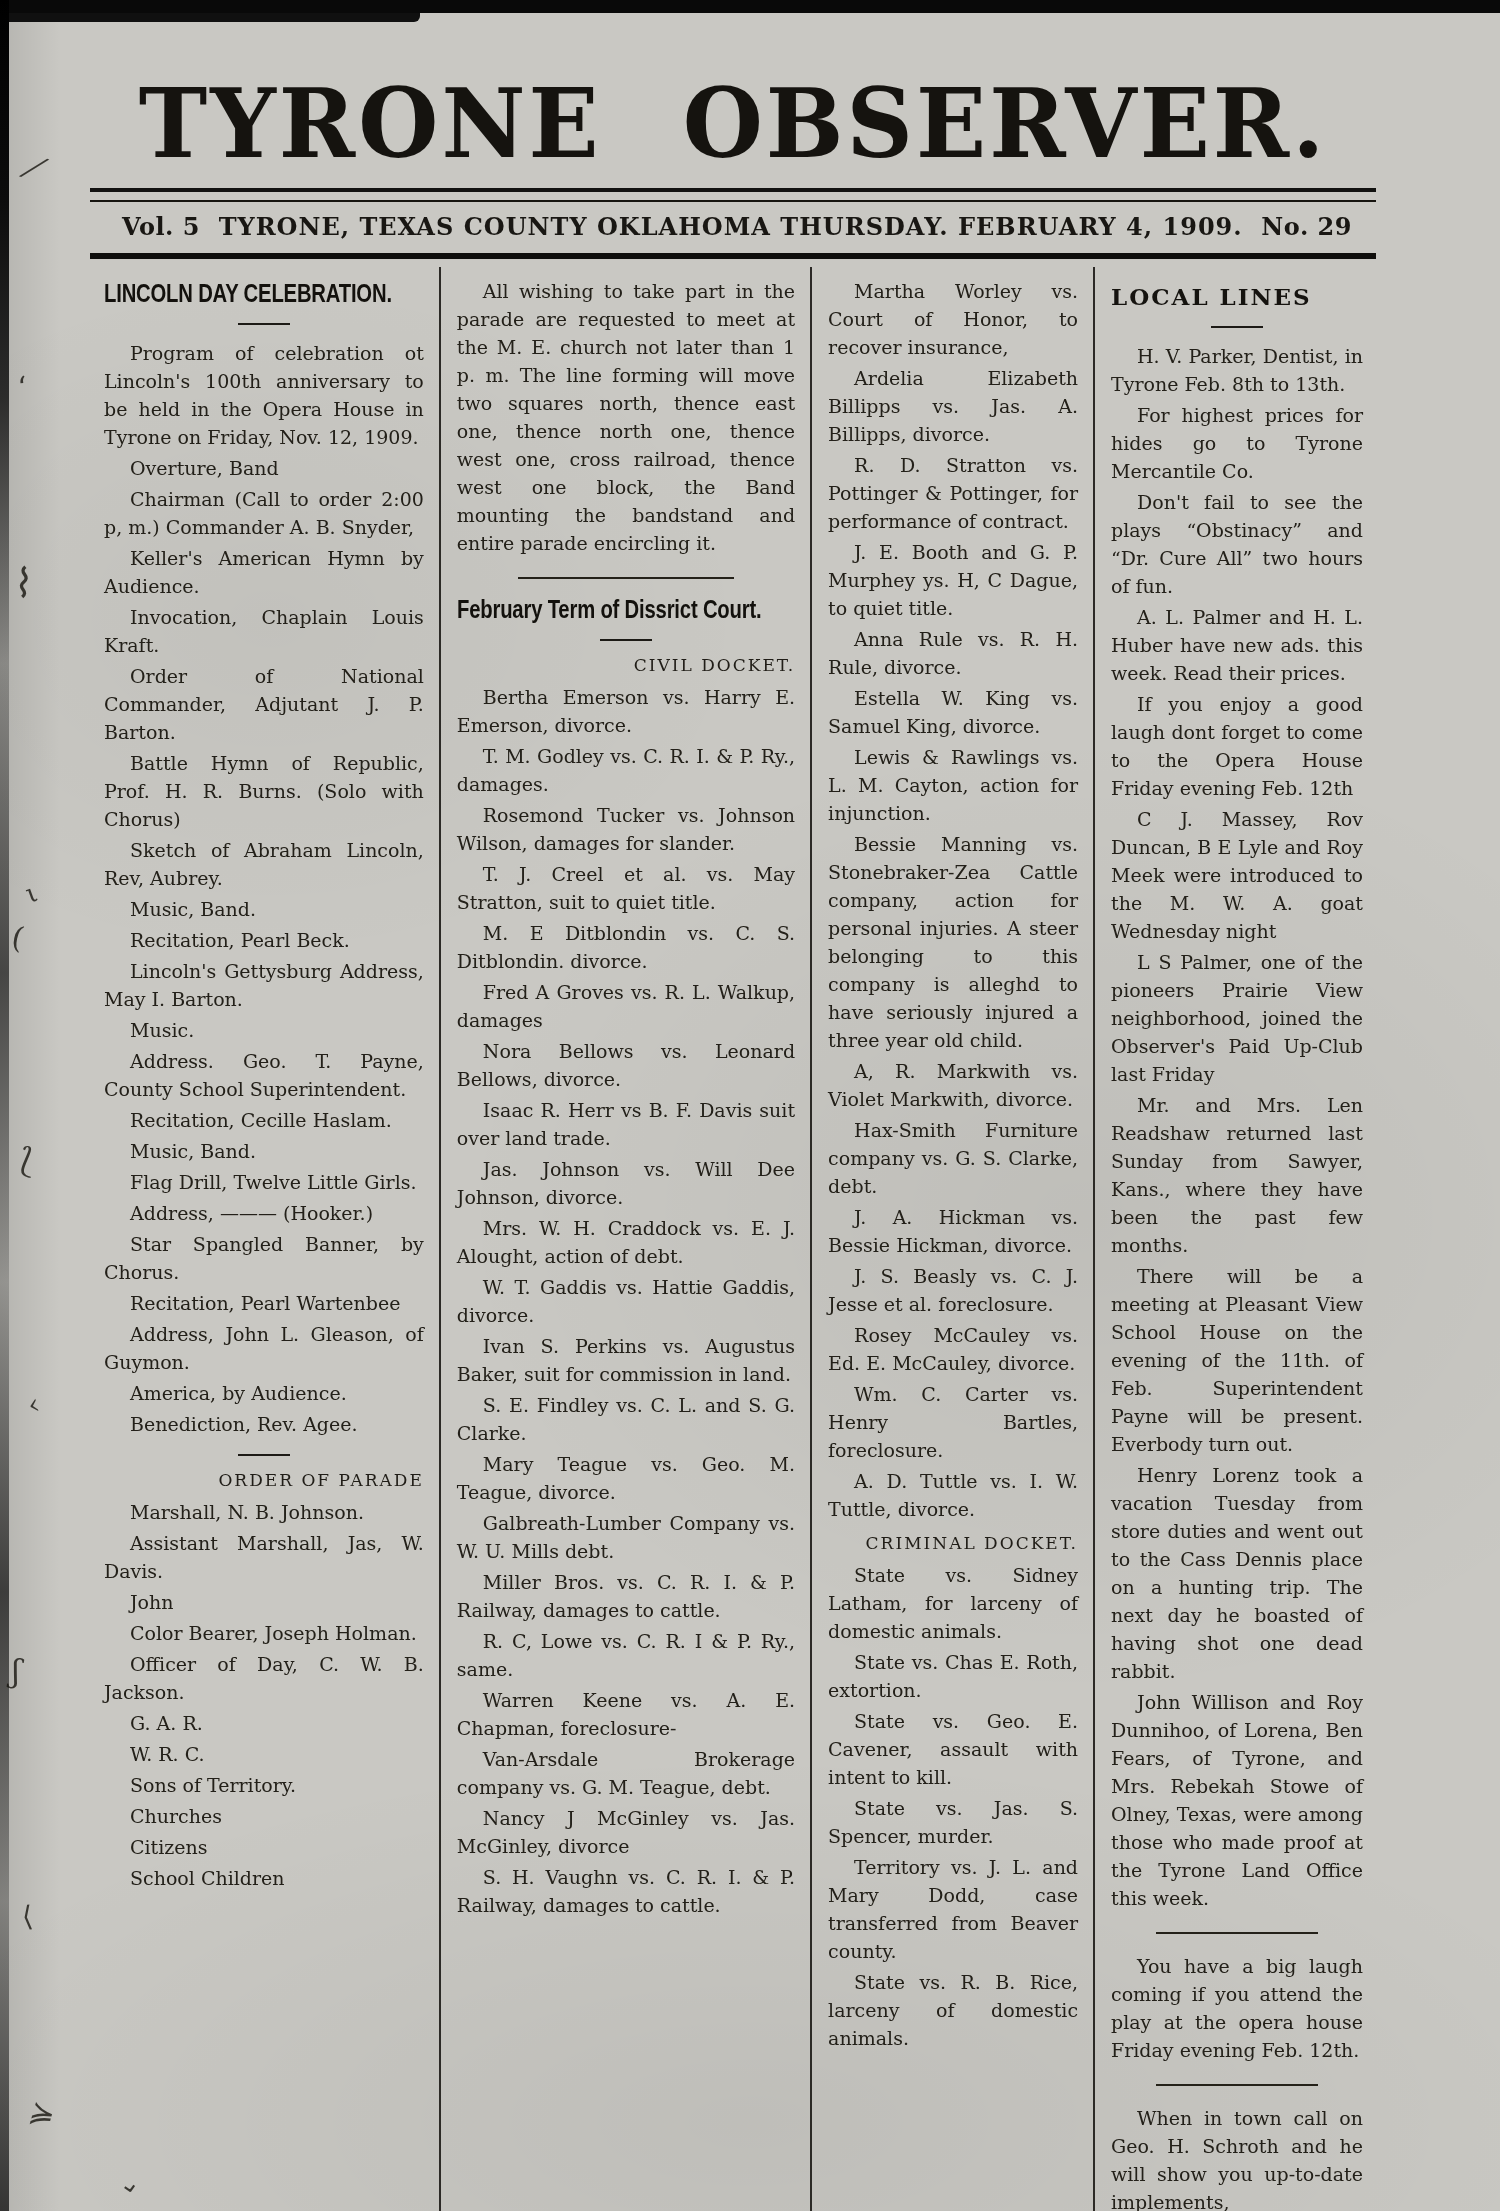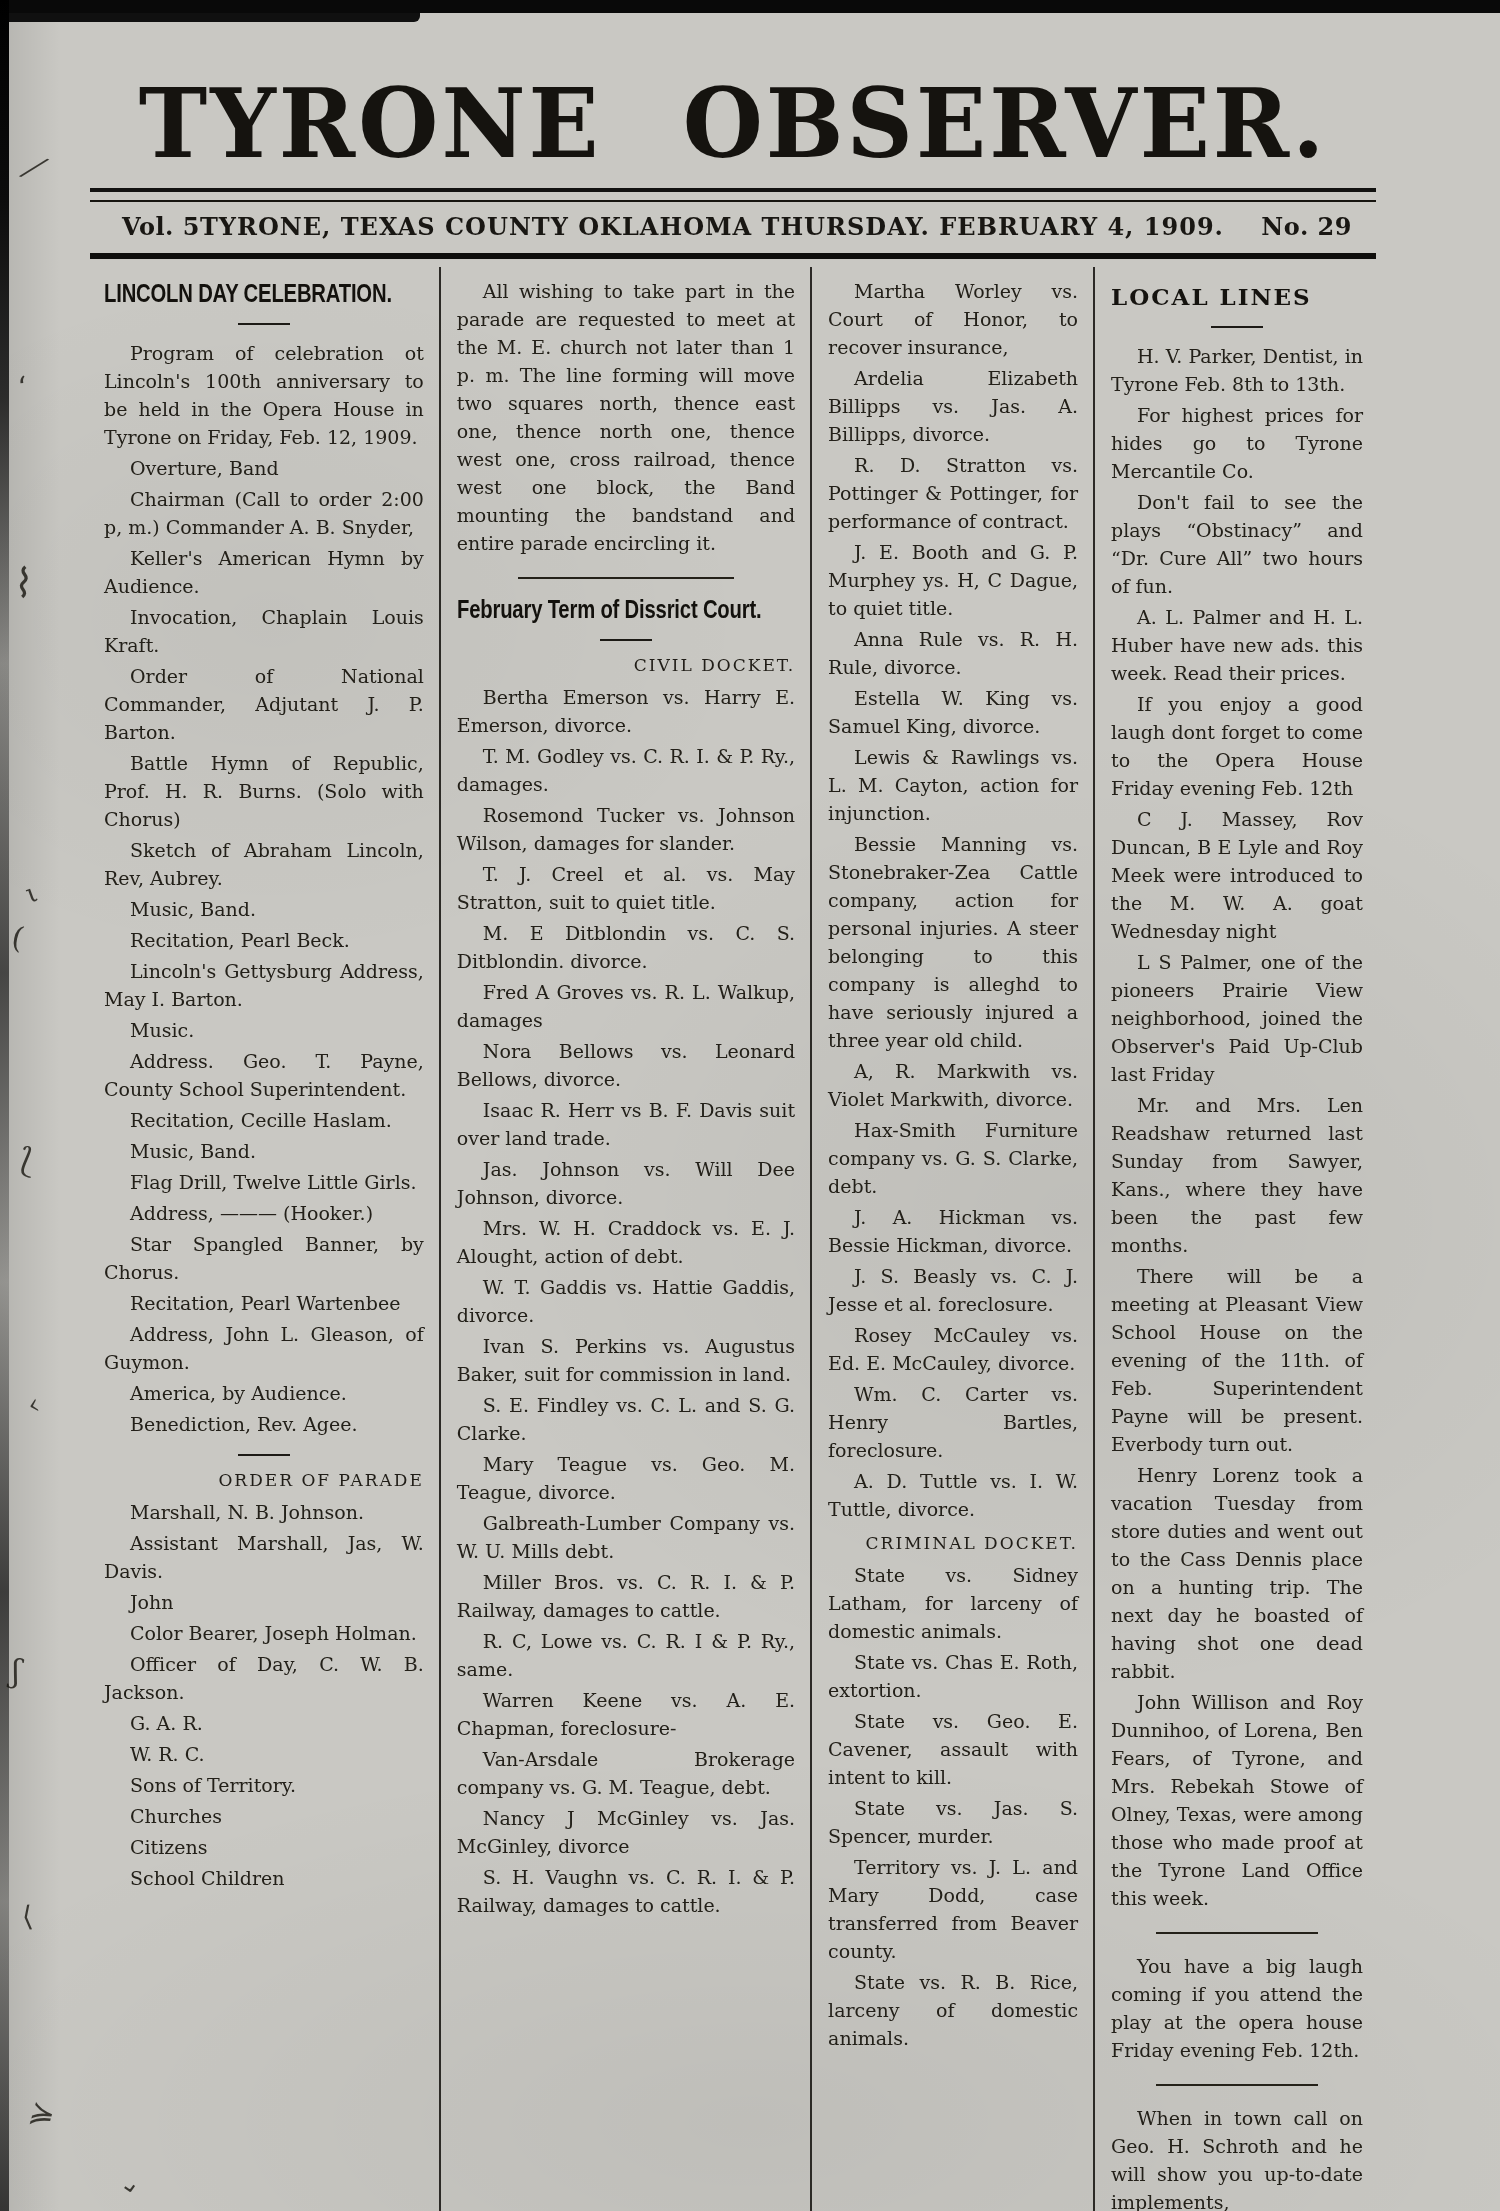--- a/index.html
+++ b/index.html
@@ -35,21 +35,21 @@
     color:#15130f;
     transform:scaleY(1.04);
   }
   .rule-double{height:8px;border-top:4px solid #121210;border-bottom:2px solid #16140f;margin:0 2px;}
   .dateline{
     display:flex;align-items:baseline;justify-content:space-between;
     padding:10px 26px 12px 34px;
     font-size:24px;font-weight:bold;color:#191713;
     letter-spacing:.5px;
   }
-  .dateline .dl-center{flex:1;letter-spacing:1px;}
+  .dateline .dl-center{flex:1;text-align:center;letter-spacing:1px;}
   .rule-thick{border-top:6px solid #0f0e0c;margin:0 2px;}
 
   .columns{
     display:grid;
     grid-template-columns:1fr 1fr 1fr 1fr;
     margin-top:8px;
   }
   .col{padding:10px 15px 60px 16px;border-right:2px solid #2c2a26;}
   .col:last-child{border-right:none;}
 
@@ -115,21 +115,21 @@
       <span class="dl-center">TYRONE, TEXAS COUNTY OKLAHOMA THURSDAY. FEBRUARY 4, 1909.</span>
       <span>No. 29</span>
     </div>
 
     <div class="rule-thick"></div>
 
     <div class="columns">
       <div class="col">
           <p class="blk headline-gothic">LINCOLN DAY CELEBRATION.</p>
           <div class="blk dash"></div>
-          <p class="blk paragraph">Program of celebration ot Lincoln's 100th anniversary to be held in the Opera House in Tyrone on Friday, Feb. 12, 1909.</p>
+          <p class="blk paragraph">Program of celebration ot Lincoln's 100th anniversary to be held in the Opera House in Tyrone on Friday, Nov. 12, 1909.</p>
           <p class="blk paragraph">Overture, Band</p>
           <p class="blk paragraph">Chairman (Call to order 2:00 p, m.) Commander A. B. Snyder,</p>
           <p class="blk paragraph">Keller's American Hymn by Audience.</p>
           <p class="blk paragraph">Invocation, Chaplain Louis Kraft.</p>
           <p class="blk paragraph">Order of National Commander, Adjutant J. P. Barton.</p>
           <p class="blk paragraph">Battle Hymn of Republic, Prof. H. R. Burns. (Solo with Chorus)</p>
           <p class="blk paragraph">Sketch of Abraham Lincoln, Rev, Aubrey.</p>
           <p class="blk paragraph">Music, Band.</p>
           <p class="blk paragraph">Recitation, Pearl Beck.</p>
           <p class="blk paragraph">Lincoln's Gettysburg Address, May I. Barton.</p>

